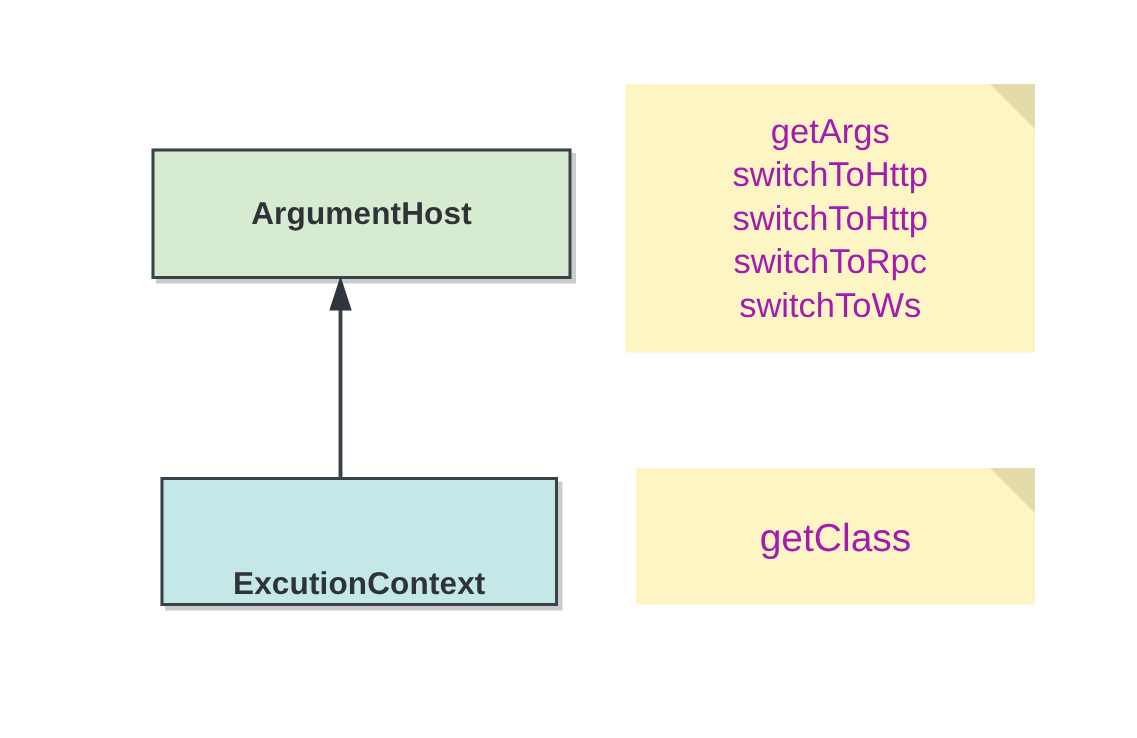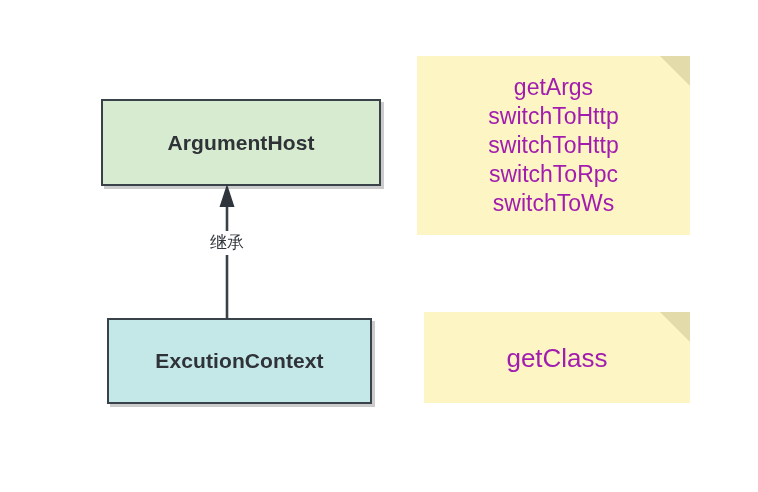--- a/index.html
+++ b/index.html
@@ -44,20 +44,21 @@
     width: 280px;
     height: 87px;
     background: #d6ebd0;
   }
   #box-execution-context {
     left: 107px;
     top: 318px;
     width: 265px;
     height: 86px;
     background: #c4e8e8;
+    align-items: flex-end;
   }
 
   
   #inheritance-connector {
     position: absolute;
     left: 196px;
     top: 180px;
     width: 62px;
     height: 145px;
   }
@@ -138,21 +139,20 @@
   <div class="uml-box" id="box-argument-host">
     <span class="box-label">ArgumentHost</span>
   </div>
 
   <svg id="inheritance-connector" viewBox="0 0 62 145" width="62" height="145">
 
     <line x1="31" y1="26" x2="31" y2="145" stroke="#3b4149" stroke-width="2.6"></line>
 
     <polygon points="31,4 38.5,27 23.5,27" fill="#2f353c"></polygon>
   </svg>
-  <div id="inheritance-label">继承</div>
 
   <div class="uml-box" id="box-execution-context">
     <span class="box-label">ExcutionContext</span>
   </div>
 
   <div class="uml-note" id="note-argument-host">
     <span class="note-fold"></span>
     <div class="note-line">getArgs</div>
     <div class="note-line">switchToHttp</div>
     <div class="note-line">switchToHttp</div>

